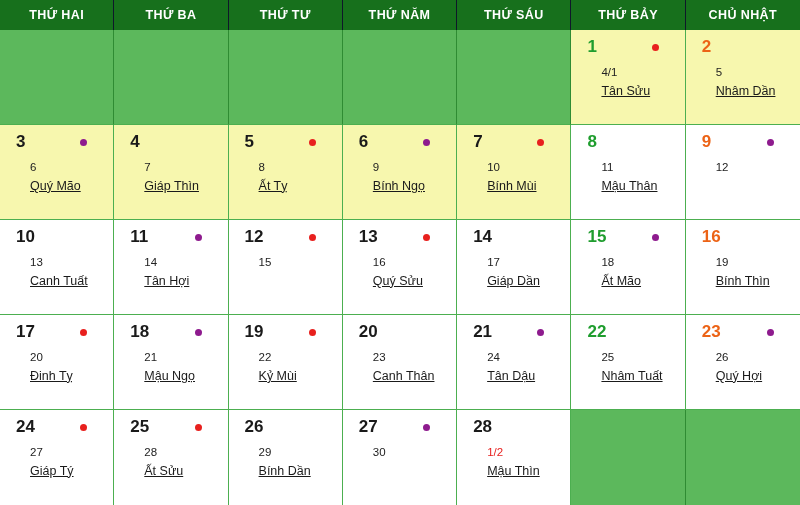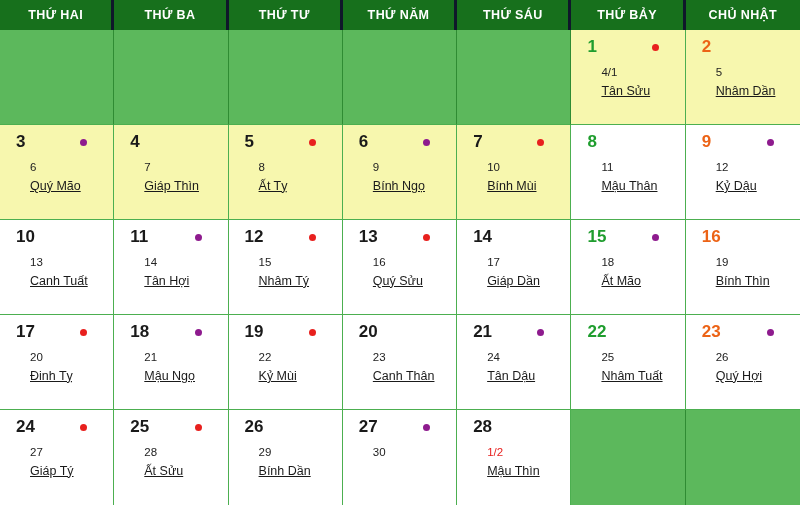--- a/index.html
+++ b/index.html
@@ -33,21 +33,21 @@
     flex: 0 0 30px;
   }
   .cal-header .hcell {
     display: flex;
     align-items: center;
     justify-content: center;
     color: #ffffff;
     font-size: 12.5px;
     font-weight: bold;
     letter-spacing: .4px;
-    border-right: 3px solid #0f172a;
+    border-right: 1px solid #0f172a;
     box-sizing: border-box;
   }
   .cal-header .hcell:last-child { border-right: none; }
 
   
   .cal-body {
     flex: 1 1 auto;
     display: flex;
     flex-direction: column;
   }
@@ -202,21 +202,20 @@
           <div class="lunar">
             <div class="lunar-day">11</div>
             <div class="lunar-name">Mậu Thân</div>
           </div>
         </div>
         <div class="cell bg-white">
           <div class="daynum c-sun">9</div>
           <span class="dot d-purple"></span>
           <div class="lunar">
             <div class="lunar-day">12</div>
-            <div class="lunar-name">Kỷ Dậu</div>
           </div>
         </div>
       </div>
       <div class="cal-row">
         <div class="cell bg-white">
           <div class="daynum">10</div>
           <div class="lunar">
             <div class="lunar-day">13</div>
             <div class="lunar-name">Canh Tuất</div>
           </div>
@@ -227,21 +226,20 @@
           <div class="lunar">
             <div class="lunar-day">14</div>
             <div class="lunar-name">Tân Hợi</div>
           </div>
         </div>
         <div class="cell bg-white">
           <div class="daynum">12</div>
           <span class="dot d-red"></span>
           <div class="lunar">
             <div class="lunar-day">15</div>
-            <div class="lunar-name">Nhâm Tý</div>
           </div>
         </div>
         <div class="cell bg-white">
           <div class="daynum">13</div>
           <span class="dot d-red"></span>
           <div class="lunar">
             <div class="lunar-day">16</div>
             <div class="lunar-name">Quý Sửu</div>
           </div>
         </div>

